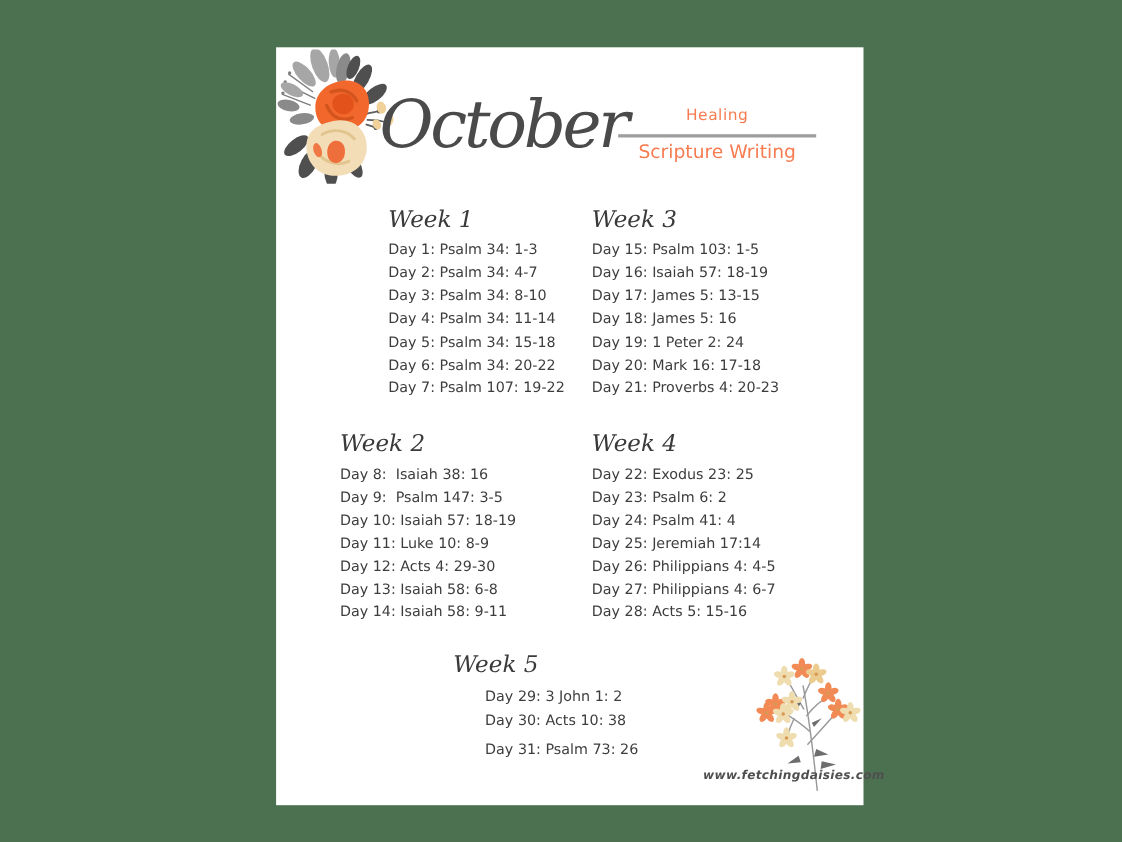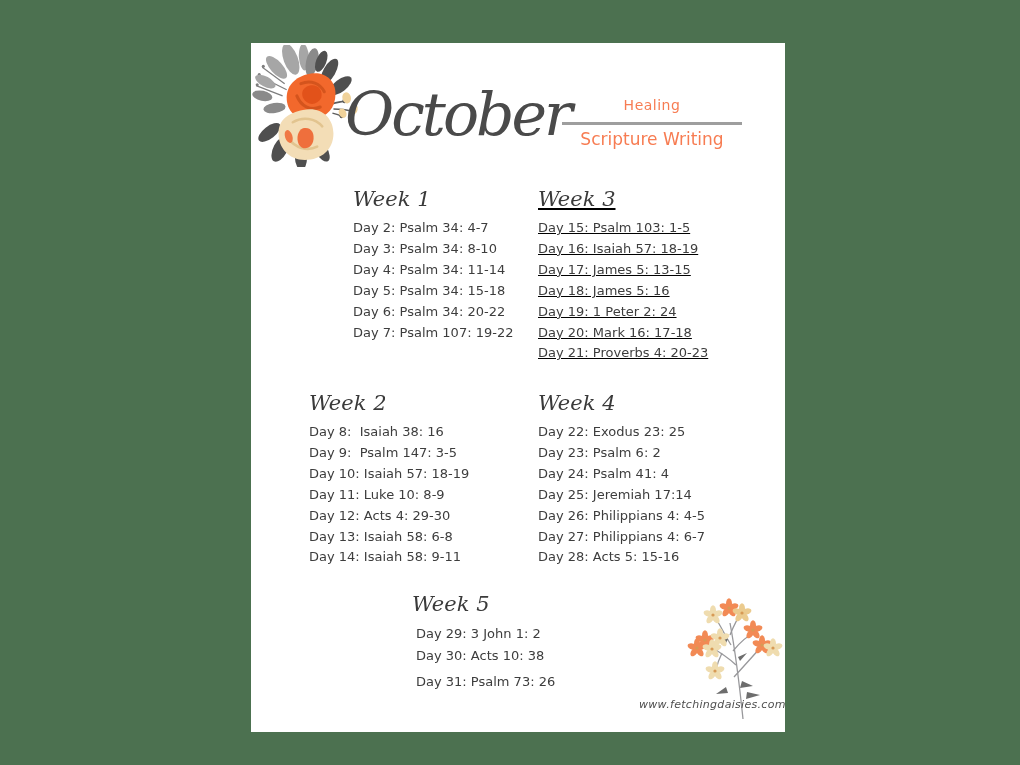--- a/index.html
+++ b/index.html
@@ -67,39 +67,40 @@
     list-style: none;
     margin: 4px 0 0 0; padding: 0;
   }
   .day-list li {
     font-size: 13px;
     line-height: 20.9px;
     color: #3D3D3D;
     white-space: pre;
   }
   .wk-1 { left: 58px;  top: 141px; margin-left: 44px; }
-  .wk-3 { left: 287px; top: 141px; text-decoration: underline; }
+  .wk-3 { left: 287px; top: 141px; }
   .wk-2 { left: 58px;  top: 345px; }
   .wk-4 { left: 287px; top: 345px; }
   .wk-5 { left: 161px; top: 546px; }
-  .wk-5 .day-list { padding-left: 4px; }
+  .wk-5 .day-list { padding-left: 4px; margin-left: 25px; }
   .wk-5 .day-list li { line-height: 22px; }
   .wk-5 .day-list li:last-child { margin-top: 4px; }
 
   
   .branch {
     position: absolute; left: 379px; top: 552px;
     width: 154px; height: 124px;
   }
   .website {
     position: absolute; left: 388px; top: 655px;
     font-style: italic;
     font-size: 11px;
     color: #4F4F4F;
     letter-spacing: 0.3px;
+    font-weight: bold;
   }
 </style>
 </head>
 <body>
 
 <div class="canvas">
   <div class="page">
 
     <svg class="bouquet" viewBox="0 0 106 120" xmlns="http://www.w3.org/2000/svg" aria-hidden="true">
 
@@ -173,20 +174,21 @@
 
     <div class="header-right">
       <div class="theme-title">Healing</div>
       <div class="header-divider"></div>
       <div class="subtitle">Scripture Writing</div>
     </div>
 
     <section class="week wk-1">
       <h2 class="week-title">Week 1</h2>
       <ul class="day-list">
+        <li>Day 1: Psalm 34: 1-3</li>
         <li>Day 2: Psalm 34: 4-7</li>
         <li>Day 3: Psalm 34: 8-10</li>
         <li>Day 4: Psalm 34: 11-14</li>
         <li>Day 5: Psalm 34: 15-18</li>
         <li>Day 6: Psalm 34: 20-22</li>
         <li>Day 7: Psalm 107: 19-22</li>
       </ul>
     </section>
 
     <section class="week wk-3">

